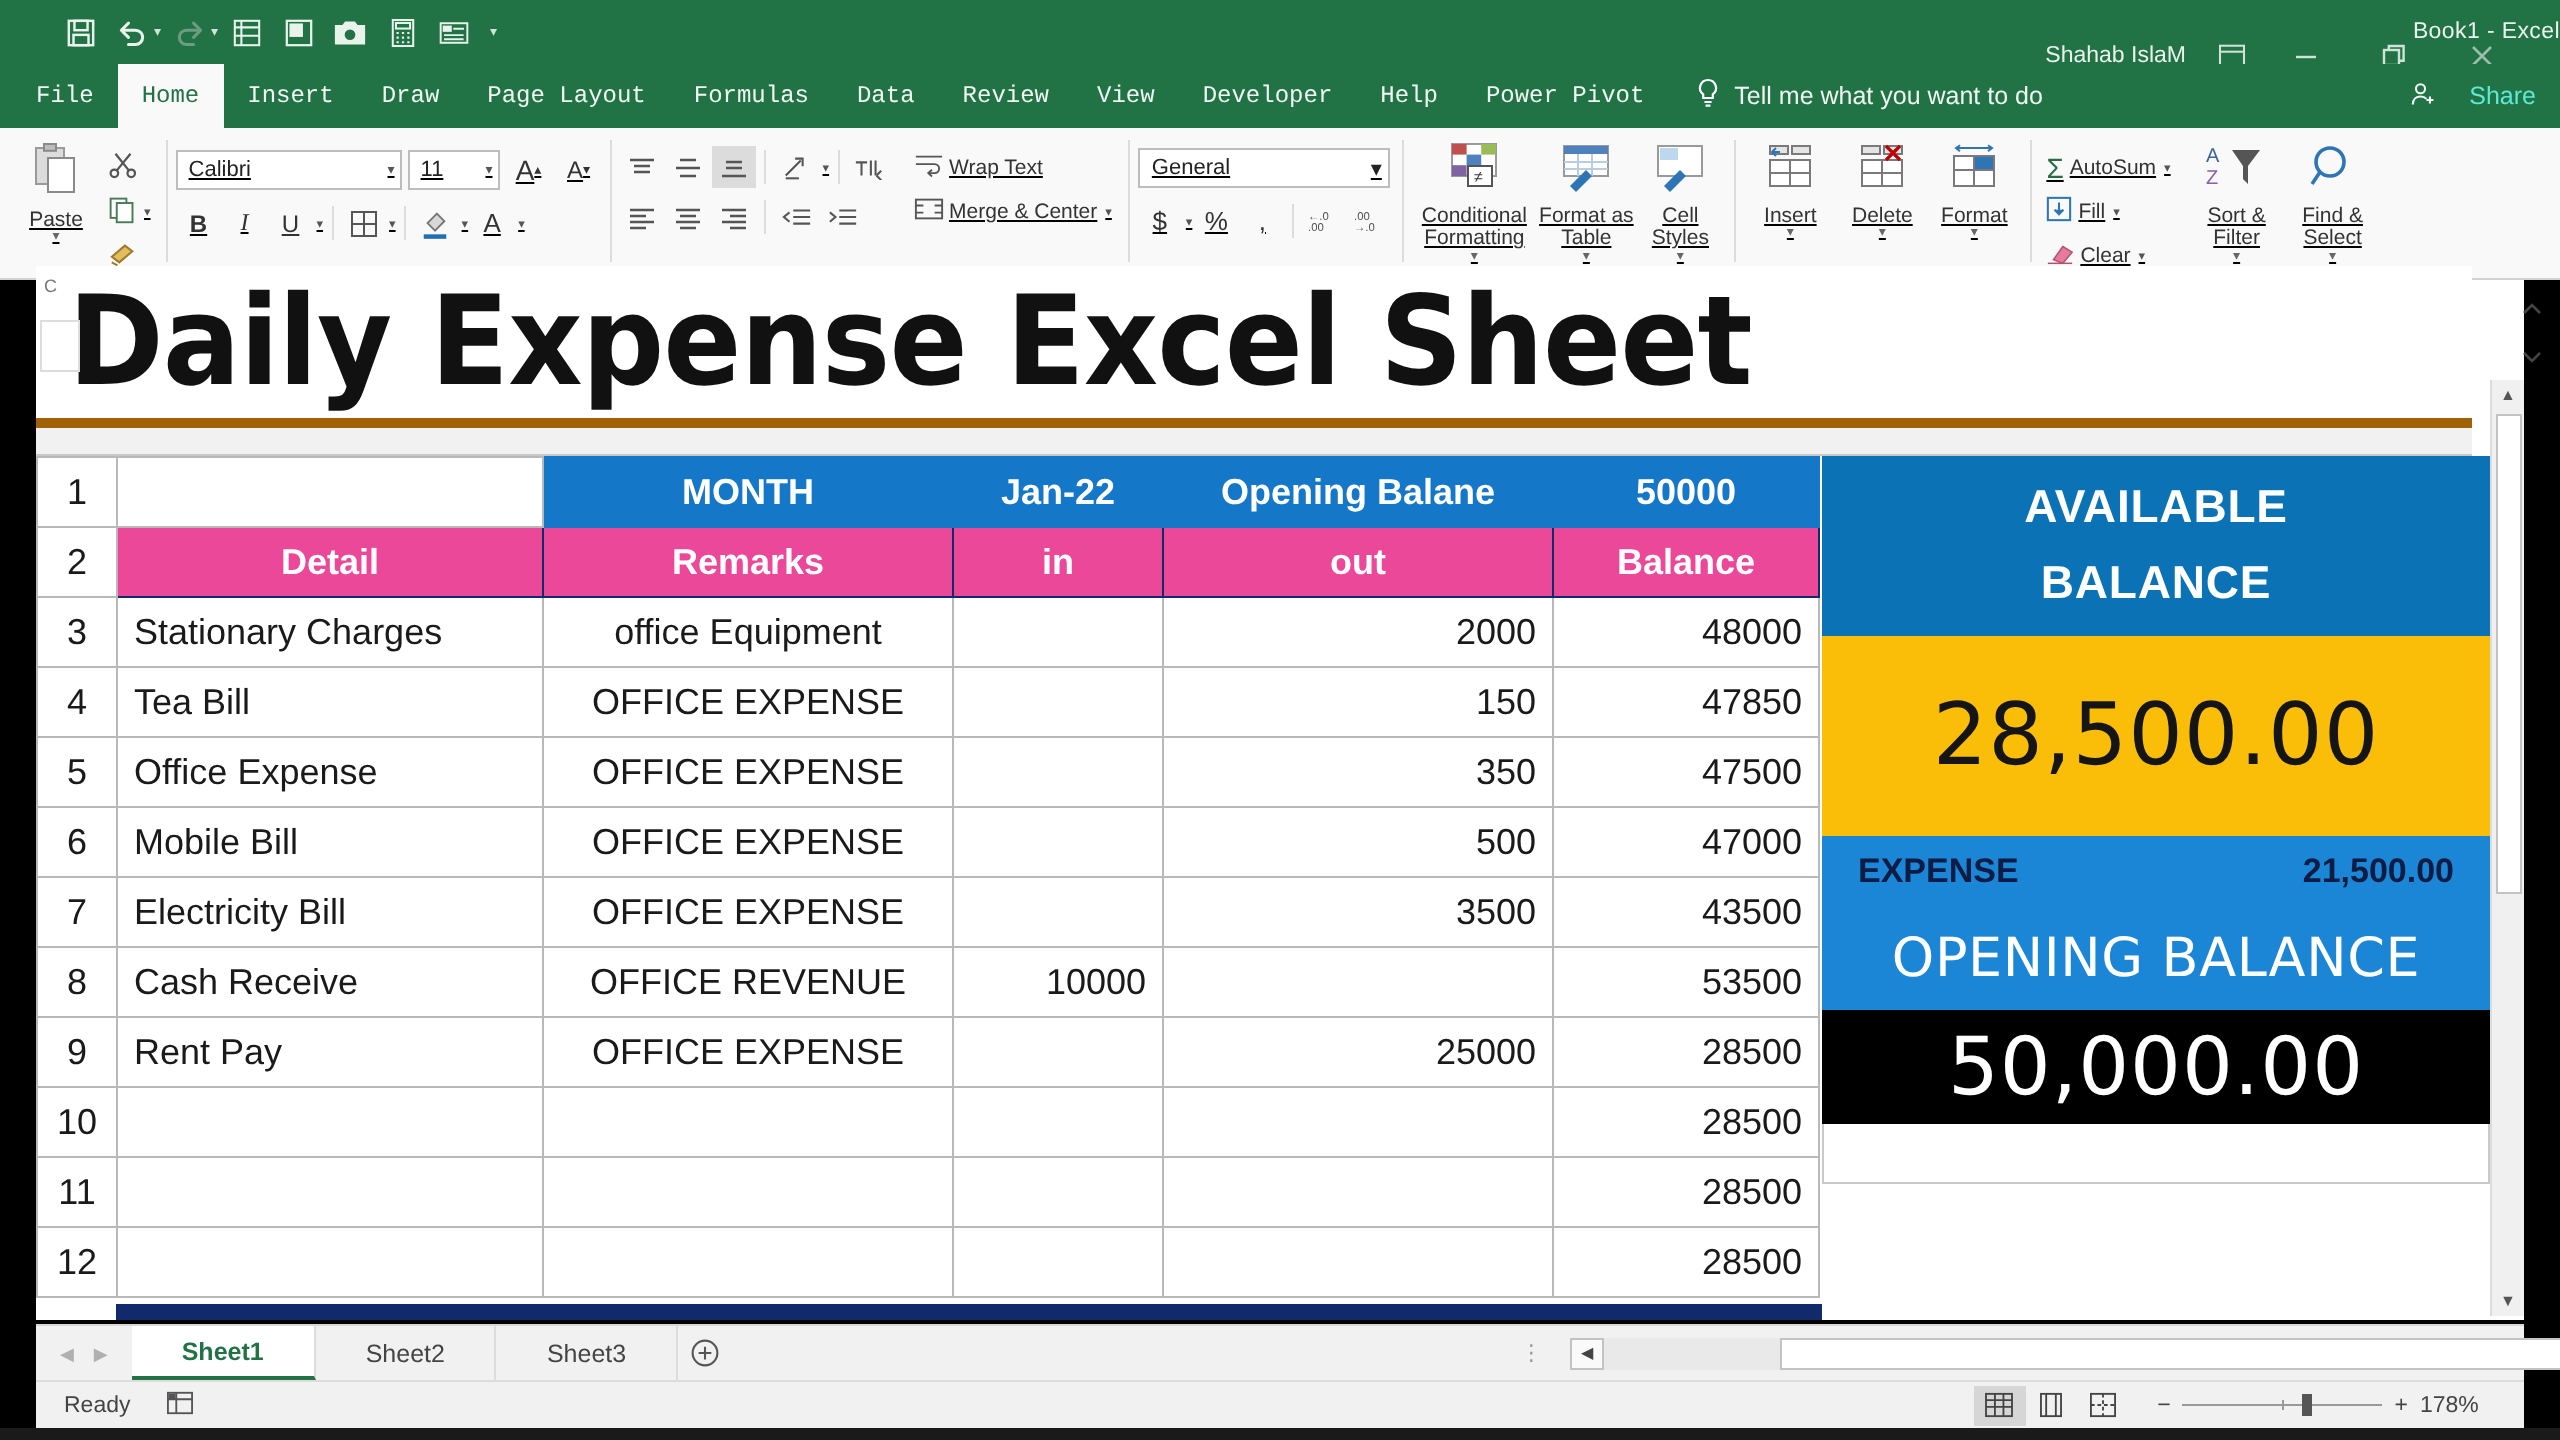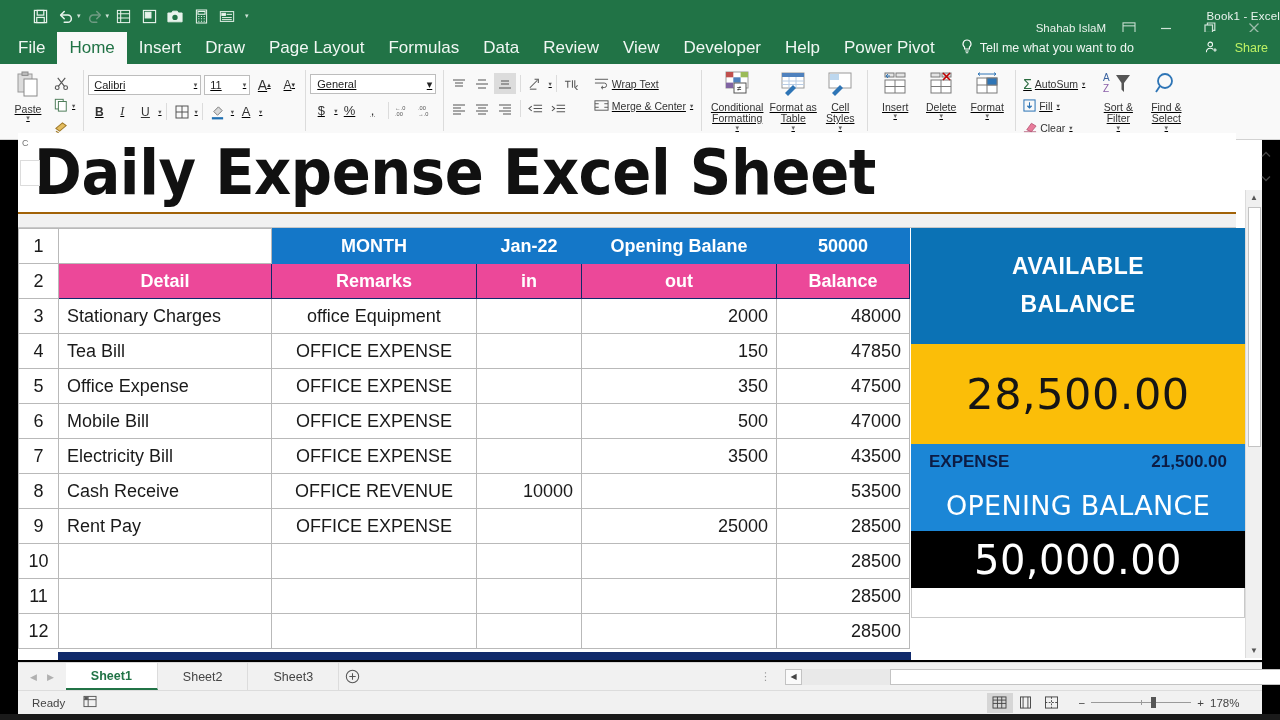--- a/index.html
+++ b/index.html
@@ -18,48 +18,48 @@
     width: 24px; height: 22px; display: flex; align-items: center; justify-content: center;
     color: #e8f3ec;
   }
   .qat-btn svg { display: block; }
   .qat-caret { font-size: 7px; color: #cfe3d7; margin-left: -3px; }
   .win-title {
     position: absolute; left: 0; right: 0; text-align: right;
     font-size: 11.5px; color: #eaf3ee; letter-spacing: .2px;
   }
   .tb-right {
-    margin-left: auto; display: flex; align-items: center; gap: 0; padding-right: 4px; margin-top: 24px;
+    margin-left: auto; display: flex; align-items: center; gap: 0; padding-right: 17px; margin-top: 24px;
   }
   .acct-name { font-size: 11.5px; color: #e9f2ec; margin-right: 8px; }
   .tb-icon {
     width: 30px; height: 30px; display: flex; align-items: center; justify-content: center;
     color: #cfe3d7;
   }
   .tb-icon.wide { width: 44px; }
   .tb-icon svg { display: block; }
 
   
   .ribbon-tabs {
     position: absolute; left: 0; top: 32px; width: 1280px; height: 32px;
     background: #217346; display: flex; align-items: flex-end; padding-left: 6px;
   }
   .rtab {
     height: 32px; padding: 0 12px; display: flex; align-items: center;
-    font-size: 17px; color: #f0f7f3; white-space: nowrap;
+    font-size: 12px; color: #f0f7f3; white-space: nowrap; font-family: Liberation Mono, monospace;
   }
   .rtab.active { background: #f9f9f9; color: #217346; font-weight: 400; }
   .tellme {
     display: flex; align-items: center; gap: 7px; margin-left: 14px; height: 32px;
     font-size: 12.5px; color: #f0f7f3;
   }
   .tellme .bulb { color: #fff; }
   .share-btn {
     margin-left: auto; margin-right: 12px; display: flex; align-items: center; gap: 16px;
-    font-size: 12.5px; color: #bef264; height: 32px;
+    font-size: 12.5px; color: #5eead4; height: 32px;
   }
 
   
   .ribbon {
     position: absolute; left: 0; top: 64px; width: 1280px; height: 76px;
     background: #f9f9f9; display: flex; align-items: stretch;
     border-bottom: 1px solid #d2d2d2;
   }
   .grp { display: flex; align-items: flex-start; padding: 4px 5px 0 5px; position: relative; text-decoration: underline; }
   .grp + .grp::before {
@@ -103,21 +103,21 @@
     display: flex; align-items: center; justify-content: center; color: #444; font-size: 9px;
   }
 
   
   .sheet { position: absolute; left: 18px; top: 140px; width: 1244px; height: 520px; background: #fff; }
 
   
   .title-overlay {
     position: absolute; left: 18px; top: 133px; width: 1218px; height: 81px;
     background: #fff; display: flex; align-items: center; overflow: hidden;
-    border-bottom: 2px solid #a16207;
+    border-bottom: 5px solid #a16207;
   }
   .title-overlay .big-title {
     font-family: "DejaVu Sans", sans-serif;
     font-weight: bold; font-size: 62px; color: #111; line-height: 1;
     transform: scaleX(0.93); transform-origin: left center;
     margin-left: 16px; white-space: nowrap; letter-spacing: -0.5px;
   }
   .tiny-namebox {
     position: absolute; left: 20px; top: 160px; width: 20px; height: 26px;
     background: #fff; border: 1px solid #dcdcdc; z-index: 6;
@@ -157,21 +157,21 @@
   tr.r2 td.hdr2 {
     background: #ec4899; color: #fff; font-weight: bold; text-align: center; border-color: #102a6b;
   }
   td.num { text-align: right; }
   td.ctr { text-align: center; }
 
   
   .panel { position: absolute; left: 911px; top: 228px; width: 334px; }
   .p-block { width: 334px; display: flex; align-items: center; justify-content: center; }
   .p-avail {
-    height: 116px; background: #0b72b5; color: #fff; font-weight: bold; font-size: 23px;
+    height: 90px; background: #0b72b5; color: #fff; font-weight: bold; font-size: 23px;
     flex-direction: column; line-height: 1.65; letter-spacing: .4px; text-align: center;
   }
   .p-amount {
     height: 100px; background: #fbbe08; color: #151515; font-size: 43px;
     font-family: "DejaVu Sans", sans-serif; letter-spacing: .5px;
   }
   .p-expense {
     height: 35px; background: #1b86d6; color: #0c1c44; font-weight: bold; font-size: 17px;
     justify-content: space-between; padding: 0 18px;
   }
@@ -467,48 +467,20 @@
             </svg>
           </div>
           <span class="caret">▾</span>
           <div class="iconbtn" style="font-size:13px">A</div>
           <span class="caret">▾</span>
         </div>
       </div>
     </div>
 
     <div class="grp">
-      <div style="display:flex;flex-direction:column;gap:6px;padding-top:6px">
-        <div class="numbox">
-          <span style="flex:1">General</span>
-          <span class="car">▾</span>
-        </div>
-        <div class="rowdiv">
-          <div class="iconbtn" style="font-size:13px">$</div>
-          <span class="caret">▾</span>
-          <div class="iconbtn" style="font-size:13px">%</div>
-          <div class="iconbtn" style="font-size:13px">,</div>
-          <span class="vsep"></span>
-          <div class="iconbtn">
-            <svg width="17" height="13" viewBox="0 0 18 13" fill="#555" font-size="6">
-              <text x="0" y="6" font-size="6" fill="#555">←.0</text>
-                <text x="0" y="12" font-size="6" fill="#555">.00</text>
-            </svg>
-          </div>
-          <div class="iconbtn">
-            <svg width="17" height="13" viewBox="0 0 18 13" fill="#555">
-              <text x="0" y="6" font-size="6" fill="#555">.00</text>
-                <text x="0" y="12" font-size="6" fill="#555">→.0</text>
-            </svg>
-          </div>
-        </div>
-      </div>
-    </div>
-
-    <div class="grp">
       <div style="display:flex;flex-direction:column;gap:4px;padding-top:5px">
         <div class="rowdiv">
           <div class="iconbtn">
             <svg width="14" height="12" viewBox="0 0 14 12" stroke="#555" stroke-width="1.2">
                 <path d="M1 2 H13 M3 5 H11 M3 8 H11"></path>
               </svg>
           </div>
           <div class="iconbtn">
             <svg width="14" height="12" viewBox="0 0 14 12" stroke="#555" stroke-width="1.2">
                 <path d="M3 2 H11 M1 6 H13 M3 10 H11"></path>
@@ -580,20 +552,48 @@
         </div>
         <div class="smallbtn">
           <span>
             <svg width="15" height="13" viewBox="0 0 16 13" stroke="#555" stroke-width="1" fill="none">
               <rect x="1" y="1.5" width="14" height="10"></rect>
                 <path d="M1 4.6 H5 M11 4.6 H15 M1 8.4 H5 M11 8.4 H15"></path>
             </svg>
           </span>
           <span>Merge &amp; Center</span>
           <span class="caret">▾</span>
+        </div>
+      </div>
+    </div>
+
+    <div class="grp">
+      <div style="display:flex;flex-direction:column;gap:6px;padding-top:6px">
+        <div class="numbox">
+          <span style="flex:1">General</span>
+          <span class="car">▾</span>
+        </div>
+        <div class="rowdiv">
+          <div class="iconbtn" style="font-size:13px">$</div>
+          <span class="caret">▾</span>
+          <div class="iconbtn" style="font-size:13px">%</div>
+          <div class="iconbtn" style="font-size:13px">,</div>
+          <span class="vsep"></span>
+          <div class="iconbtn">
+            <svg width="17" height="13" viewBox="0 0 18 13" fill="#555" font-size="6">
+              <text x="0" y="6" font-size="6" fill="#555">←.0</text>
+                <text x="0" y="12" font-size="6" fill="#555">.00</text>
+            </svg>
+          </div>
+          <div class="iconbtn">
+            <svg width="17" height="13" viewBox="0 0 18 13" fill="#555">
+              <text x="0" y="6" font-size="6" fill="#555">.00</text>
+                <text x="0" y="12" font-size="6" fill="#555">→.0</text>
+            </svg>
+          </div>
         </div>
       </div>
     </div>
 
     <div class="grp">
       <div class="bigbtn" style="width:62px">
         <span>
           <svg width="30" height="26" viewBox="0 0 30 26">
             <rect x="4" y="1" width="22" height="16" fill="#fff" stroke="#9a9a9a"></rect>
             <rect x="4" y="1" width="7.3" height="5.3" fill="#c0504d"></rect>

